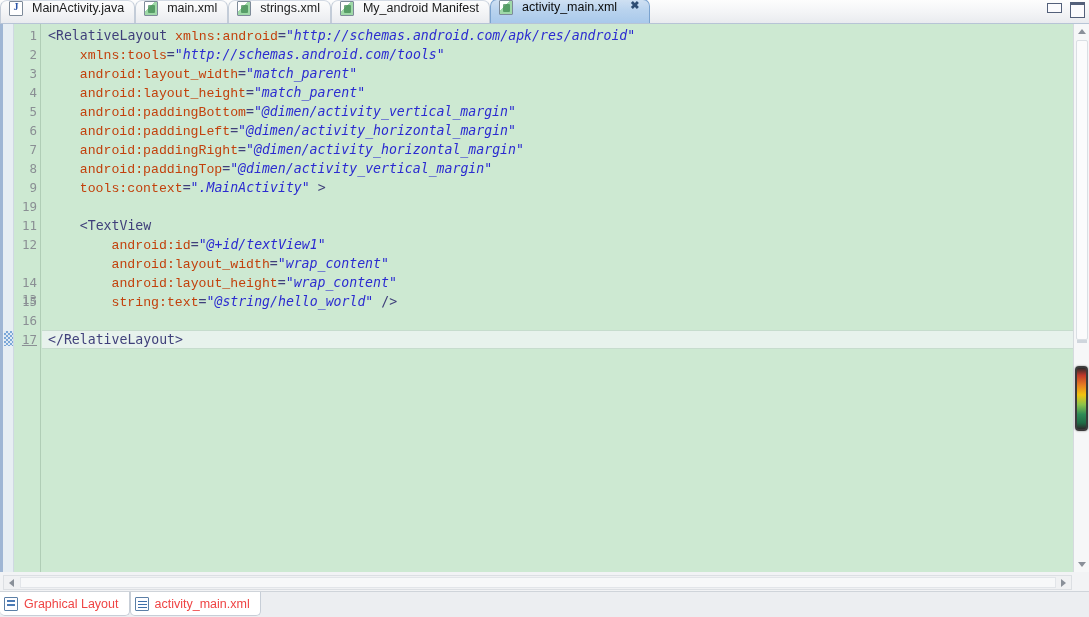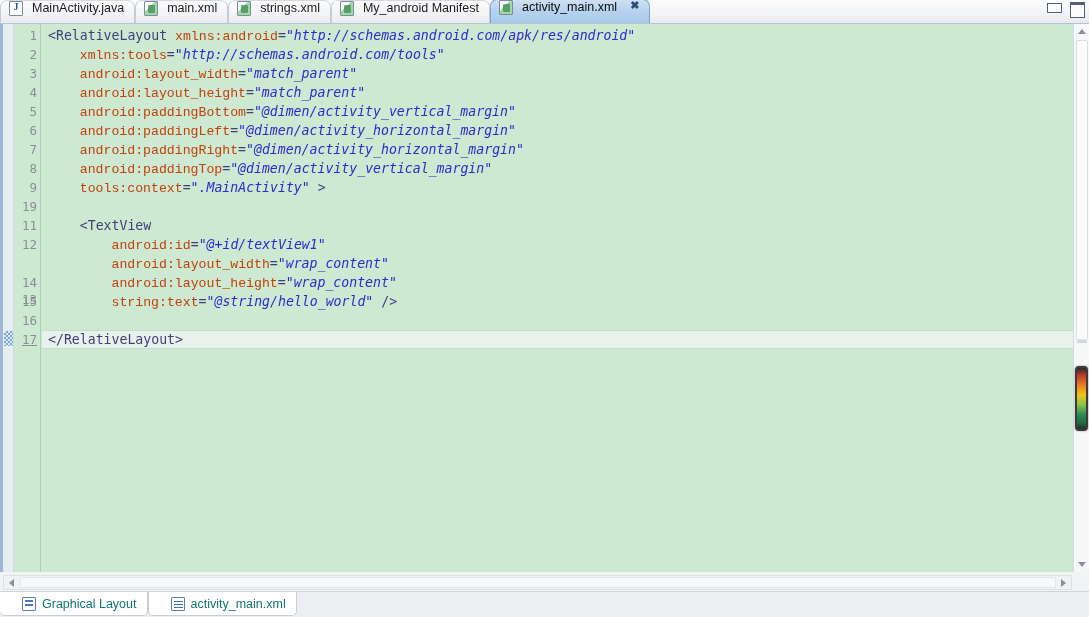--- a/index.html
+++ b/index.html
@@ -307,23 +307,23 @@
     background: #eceef1;
     border-top: 1px solid #cfd4da;
     display: flex;
     align-items: flex-start;
   }
   .btab {
     height: 24px;
     display: flex;
     align-items: center;
     gap: 6px;
-    padding: 0 10px 0 22px;
+    padding: 0 10px 0 4px;
     font-size: 12.5px;
-    color: #0f766e;
+    color: #ef4444;
     white-space: nowrap;
     cursor: default;
     background: #ffffff;
     border: 1px solid #c7ced7;
     border-top: none;
     border-bottom-left-radius: 5px;
     border-bottom-right-radius: 5px;
     margin-top: 0;
   }
   .btab:first-child { border-left: none; }

